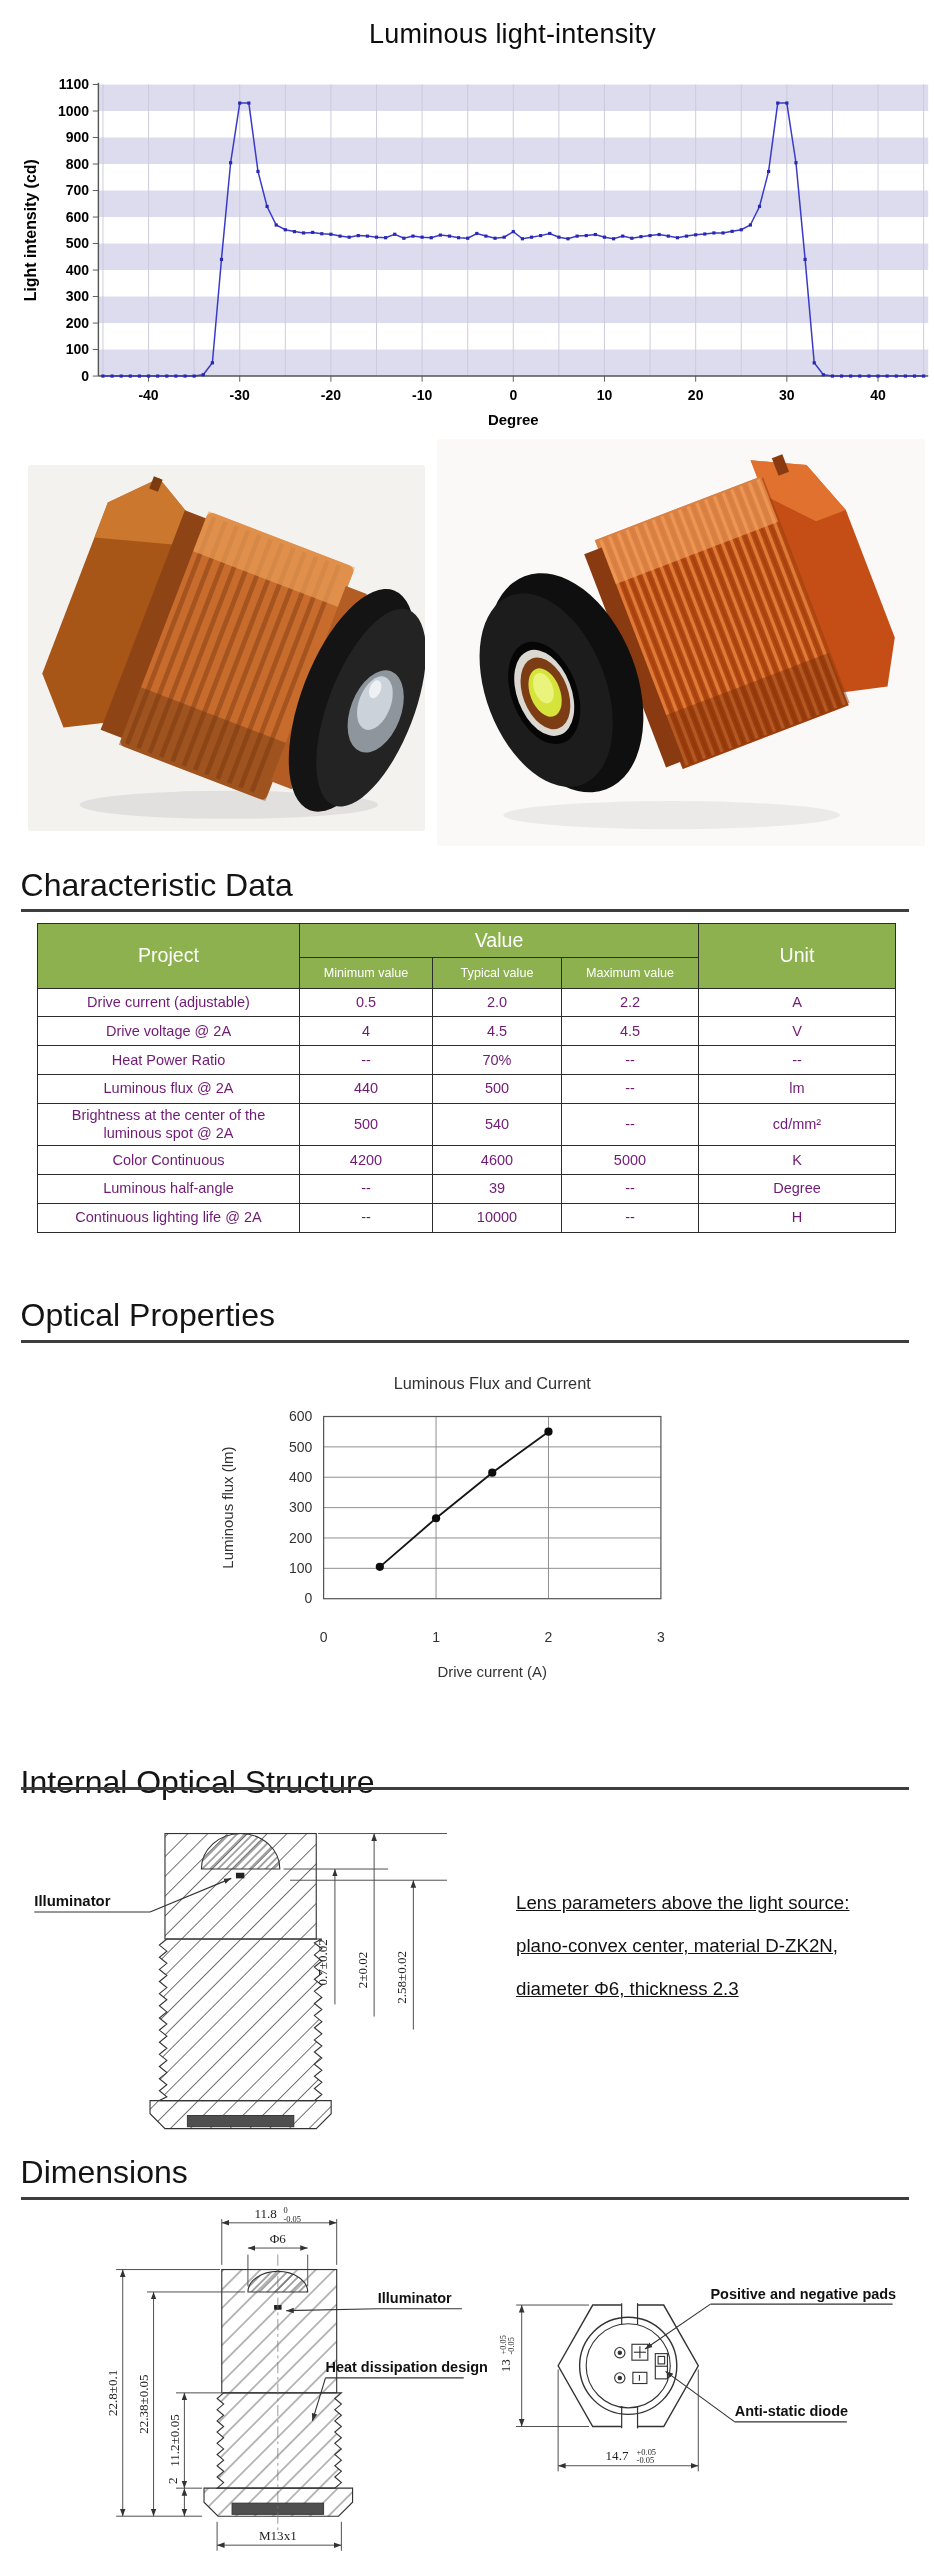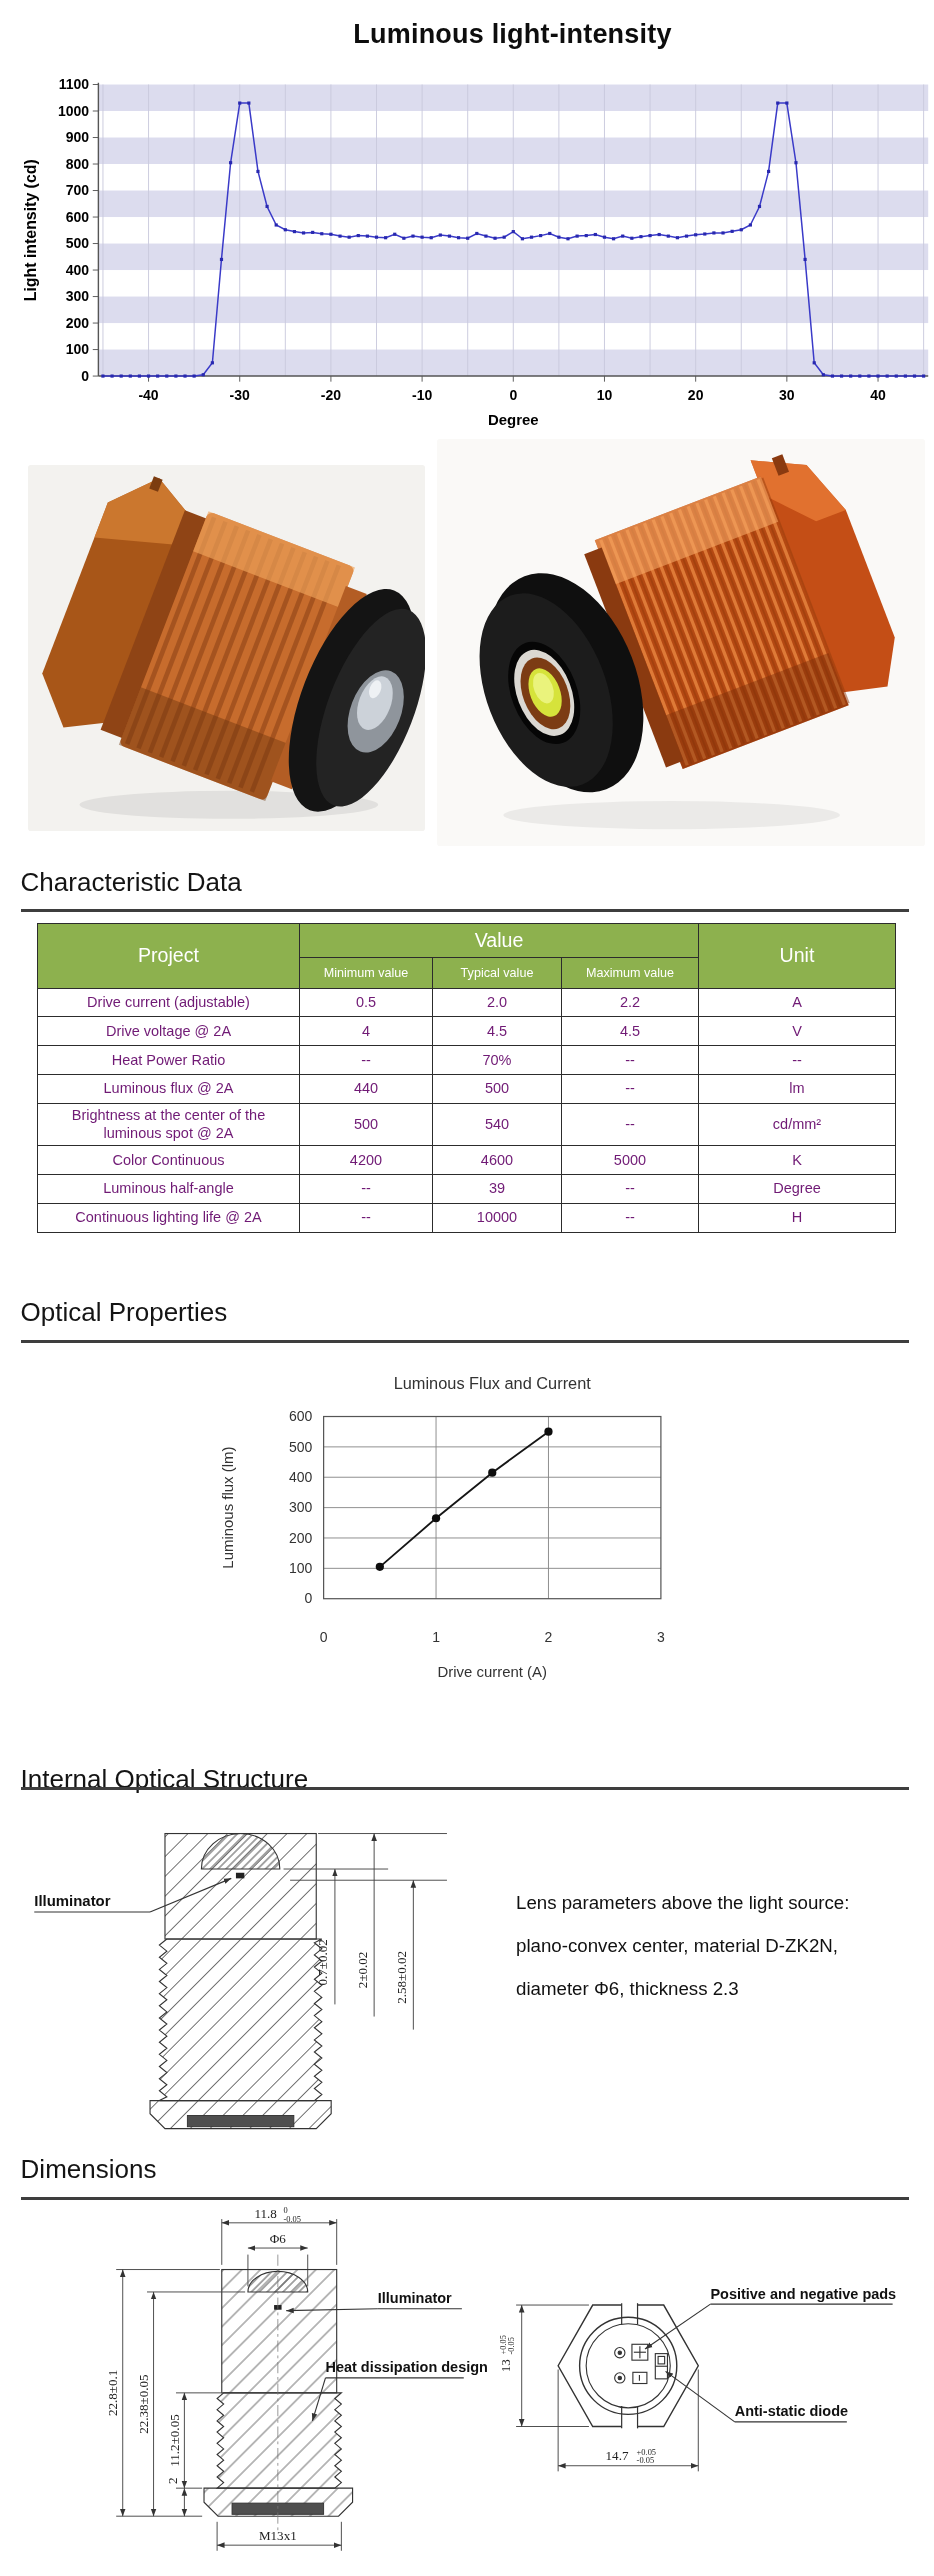--- a/index.html
+++ b/index.html
@@ -1,34 +1,34 @@
 <!DOCTYPE html>
 <html style="font-size:15px"><head>
 <meta charset="utf-8">
 <style>
   html,body{margin:0;padding:0;background:#fff;}
   .page{position:relative;width:935px;height:2576px;background:#fff;overflow:hidden;
         font-family:"Liberation Sans",sans-serif;color:#111;}
   .abs{position:absolute;}
   .chart1-title{position:absolute;left:93px;top:18.7px;width:839px;text-align:center;
-        font-size:27px;font-weight:700;color:#0d0d0d;letter-spacing:0.2px;}
-  h2.sec{position:absolute;left:20.6px;margin:0;font-size:26px;font-weight:500;color:#141414;}
+        font-size:27px;font-weight:400;color:#0d0d0d;letter-spacing:0.2px;}
+  h2.sec{position:absolute;left:20.6px;margin:0;font-size:32px;font-weight:500;color:#141414;}
   .rule{position:absolute;left:20.6px;width:888px;height:2.8px;background:#3e3e3e;}
   .photo{position:absolute;overflow:hidden;border-radius:2.8px;}
   table.chars{position:absolute;left:37px;top:923px;border-collapse:collapse;
         border:1.9px solid #2c2c2c;table-layout:fixed;}
   table.chars th,table.chars td{border:1.9px solid #2c2c2c;text-align:center;vertical-align:middle;padding:1.9px 5.6px;}
   table.chars thead th{background:#8DB14E;color:#fff;font-weight:400;}
   th.big{font-size:19.6px;}
   th.sub{font-size:12.6px;height:26px;}
   th.vrow{height:29px;}
   table.chars td{font-size:14.5px;color:#701a75;height:24px;line-height:1.3;}
   td.dim{color:#9a9a9a;}
   .note{position:absolute;left:516px;top:1881px;font-size:18.7px;color:#111;}
-  .note div{height:43px;line-height:43px;}
+  .note div{height:43px;line-height:43px;text-decoration:underline;}
   svg text.dim-t{font-family:"Liberation Serif",serif;font-size:14px;fill:#222;}
   svg text.dim-s{font-family:"Liberation Serif",serif;font-size:9px;fill:#222;}
   svg text.lbl{font-family:"Liberation Sans",sans-serif;font-weight:bold;font-size:16px;fill:#111;}
   #chart1 text{font-family:"Liberation Sans",sans-serif;font-weight:bold;fill:#000;}
   #chart2 text{font-family:"Liberation Sans",sans-serif;font-weight:400;fill:#333;}
 </style>
 </head>
 <body>
 
 <div class="page">

